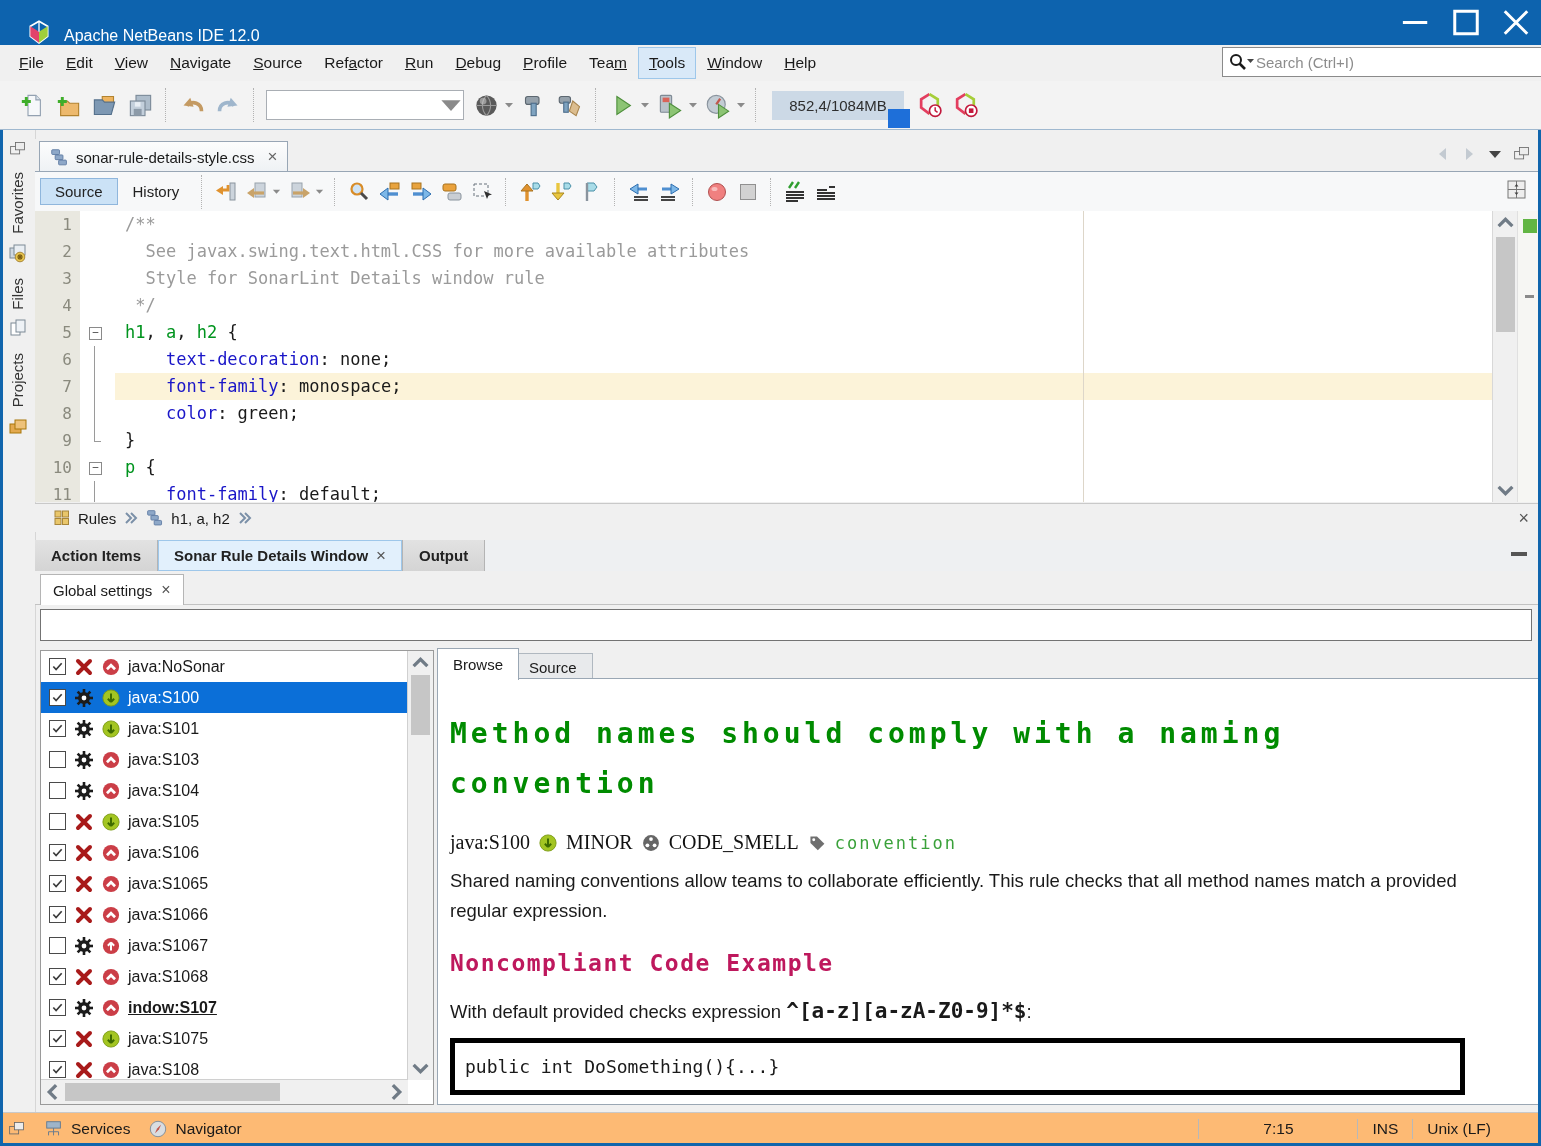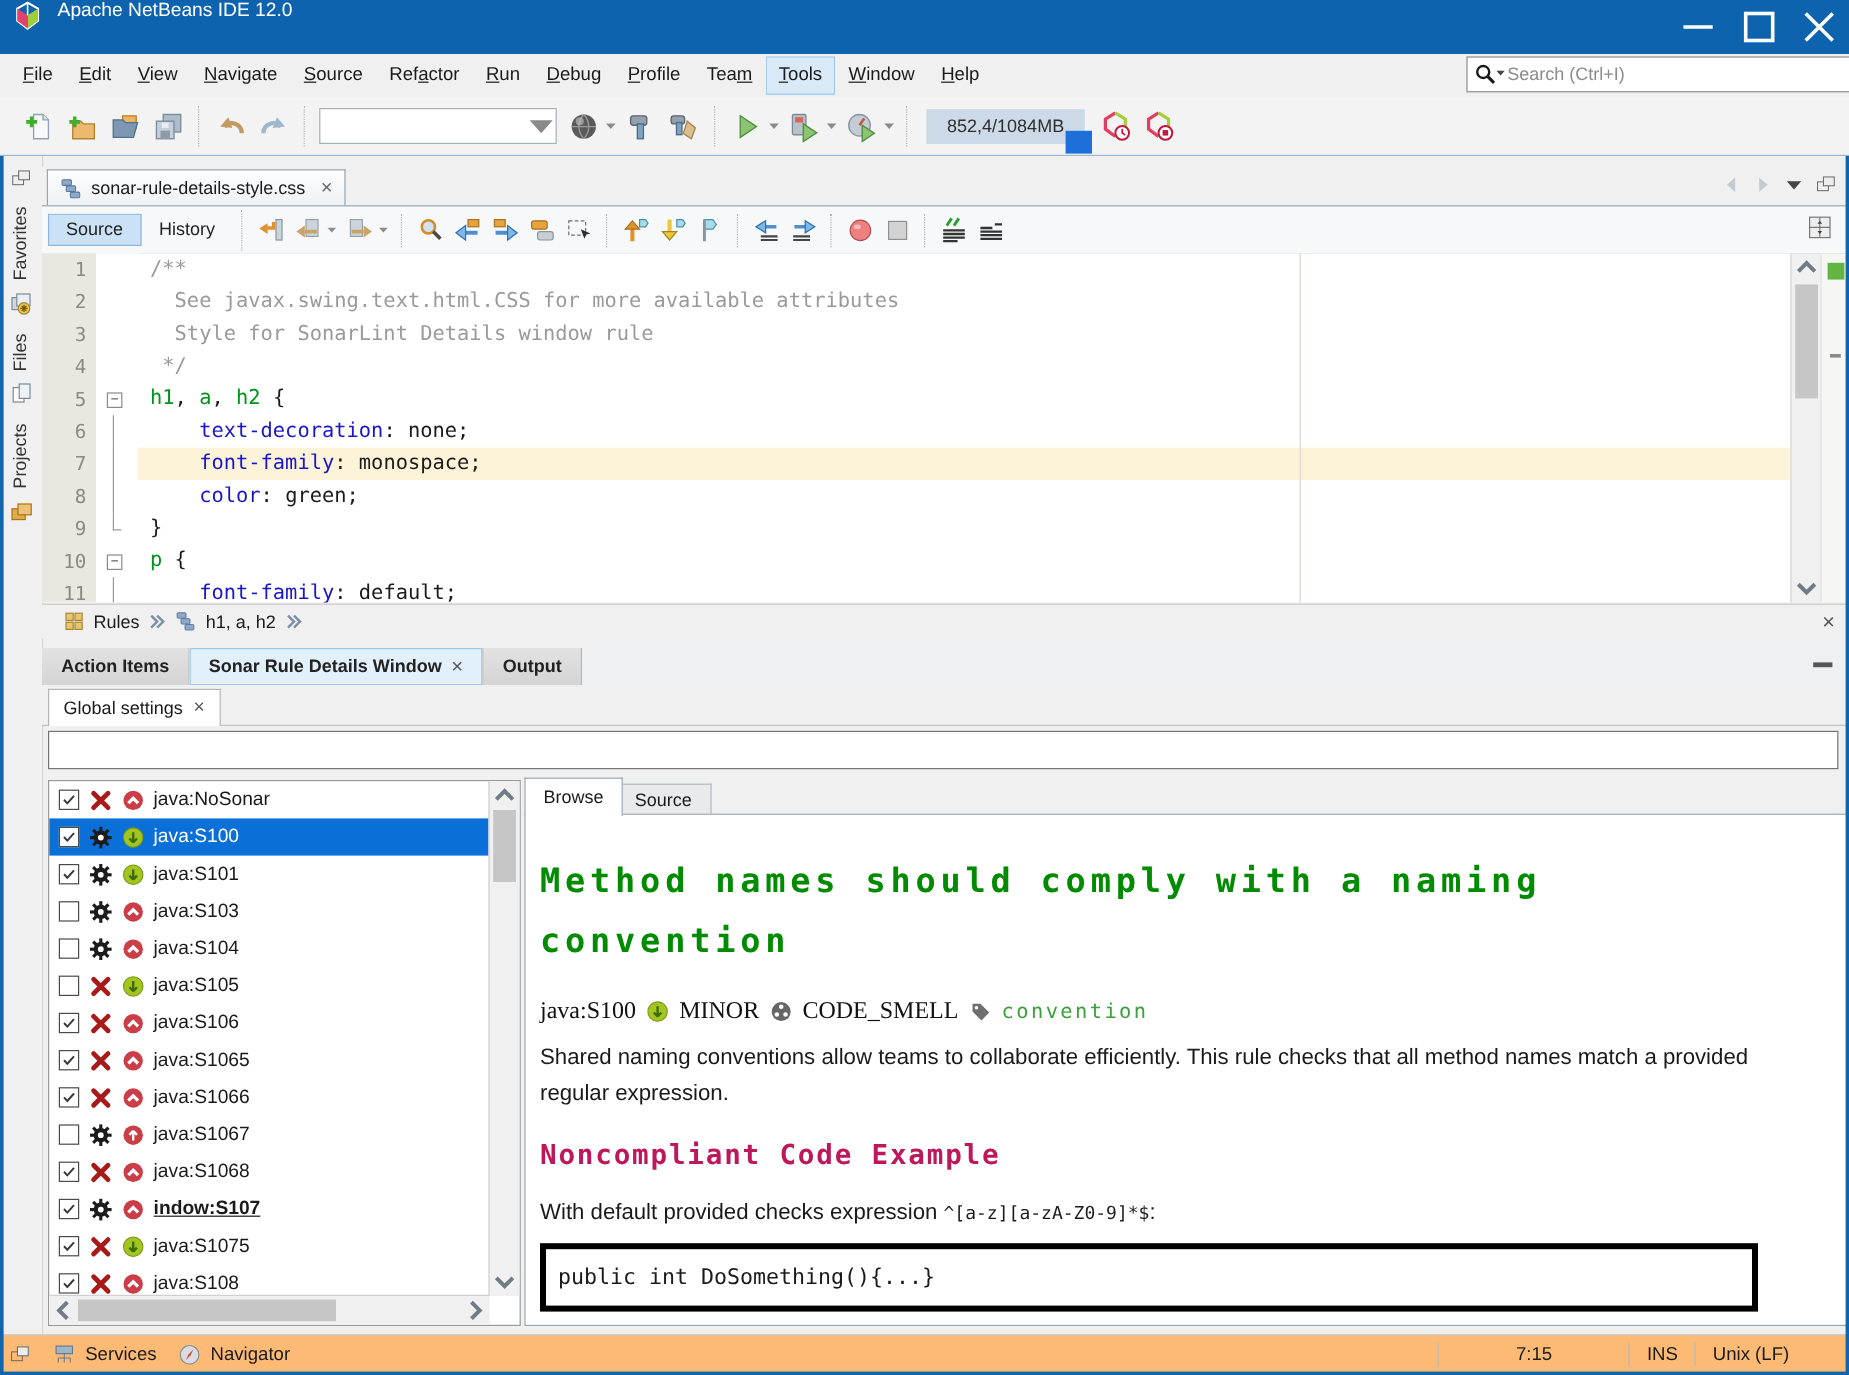--- a/index.html
+++ b/index.html
@@ -1,21 +1,21 @@
 <!DOCTYPE html>
 <html><head>
 <meta charset="utf-8">
 <style>
   html,body{margin:0;padding:0;}
   body{width:1541px;height:1146px;position:relative;background:#f0f0f0;
        font-family:"Liberation Sans",sans-serif;overflow:hidden;color:#1a1a1a;}
   .abs{position:absolute;}
   svg{display:block;}
   
-  .titlebar{left:0;top:0;right:0;height:45px;background:#0d63ae;display:flex;align-items:flex-start;color:#fff;}
+  .titlebar{left:0;top:0;right:0;height:45px;background:#0d63ae;display:flex;align-items:flex-end;color:#fff;padding-left:16px;}
   .tb-logo{width:26px;height:26px;margin:0 12px 0 10px;}
   .tb-title{font-size:16px;}
   .tb-controls{margin-left:auto;display:flex;}
   .tb-btn{width:50px;height:45px;display:flex;align-items:center;justify-content:center;}
   
   .menubar{left:0;top:45px;right:0;height:36px;background:#f0f0f0;display:flex;align-items:center;padding-left:8px;font-size:15.5px;}
   .menu-item{padding:7px 11px;white-space:nowrap;}
   .menu-item.active{background:#d9e9f8;box-shadow:inset 0 0 0 1px #9ec7ea;}
   .searchbox{position:absolute;left:1222px;top:2px;width:315px;height:28px;background:#fff;border:1px solid #8a8a8a;display:flex;align-items:center;padding-left:5px;}
   .searchbox input{border:none;outline:none;flex:1;font-size:15px;font-family:"Liberation Sans",sans-serif;background:transparent;}
@@ -104,21 +104,21 @@
   .d-tab.idle{left:76px;top:5px;height:26px;background:#e8eaec;border:1px solid #b0b8c0;border-bottom:none;}
   .d-body{position:absolute;left:0;top:30px;right:0;bottom:0;background:#fff;border:1px solid #9aa7b4;overflow:hidden;}
   .d-scroll{position:absolute;right:0;top:0;width:23px;bottom:0;background:#f0f0f0;border-left:1px solid #d0d0d0;}
   .d-content{position:absolute;left:12px;top:0;right:30px;}
   .d-title{margin-top:30px;font-family:"DejaVu Sans Mono",monospace;font-weight:bold;font-size:28px;letter-spacing:4px;color:#008b00;line-height:50px;width:1010px;}
   .d-meta{margin-top:22px;display:flex;align-items:center;gap:9px;font-family:"Liberation Serif",serif;font-size:20px;color:#111;}
   .d-meta .tagtxt{font-family:"DejaVu Sans Mono",monospace;font-size:17px;letter-spacing:2px;color:#3aa13a;}
   .d-desc{margin-top:12px;font-size:18.5px;line-height:30px;width:1020px;}
   .d-h2{margin-top:24px;font-family:"DejaVu Sans Mono",monospace;font-weight:bold;font-size:23px;letter-spacing:1.5px;color:#be185d;}
   .d-intro{margin-top:23px;font-size:18.5px;}
-  .d-intro .rx{font-family:"DejaVu Sans Mono",monospace;font-weight:normal;font-size:15px;}
+  .d-intro .rx{font-family:"DejaVu Sans Mono",monospace;font-weight:bold;font-size:21px;}
   .d-code{margin-top:15px;width:1015px;border:5px solid #000;padding:13px 10px;font-family:"DejaVu Sans Mono",monospace;font-size:18px;box-sizing:border-box;}
   
   .status{left:0;right:0;top:1112px;height:31px;background:#fdba74;border-top:1px solid #c9c9c9;display:flex;align-items:center;font-size:15.5px;}
   .st-tab{display:flex;align-items:center;gap:7px;margin-left:18px;}
   .vsep{width:1px;height:20px;background:#b8b8b8;}
   .st-right{margin-left:auto;display:flex;align-items:center;height:100%;}
   .st-cell{padding:0 14px;display:flex;align-items:center;height:100%;}
 </style>
 </head>
 <body>

